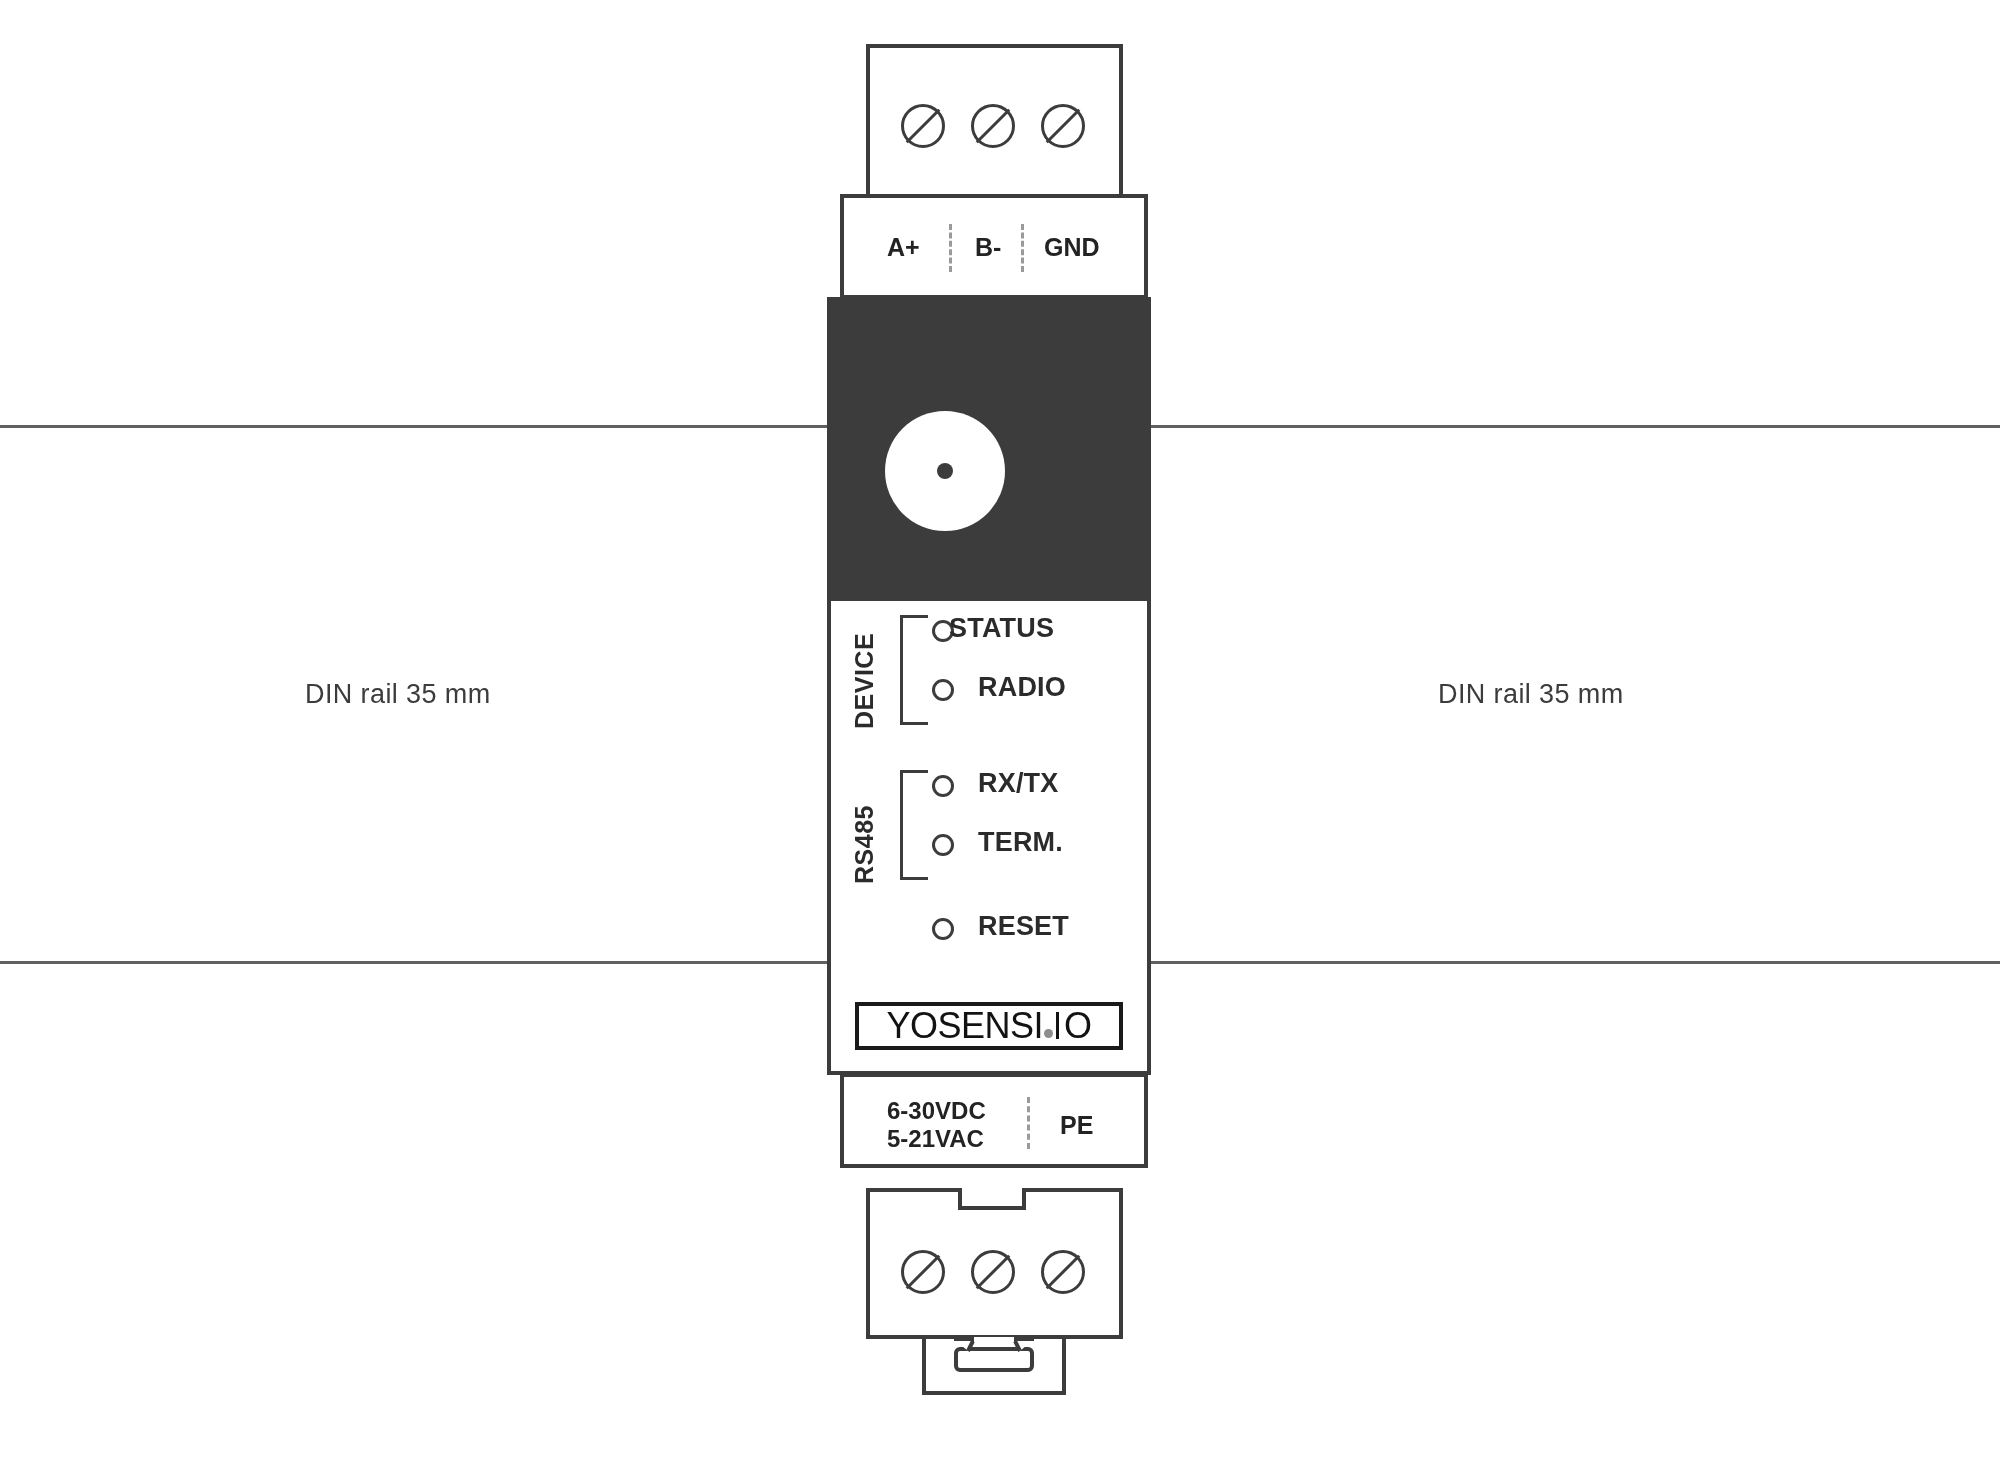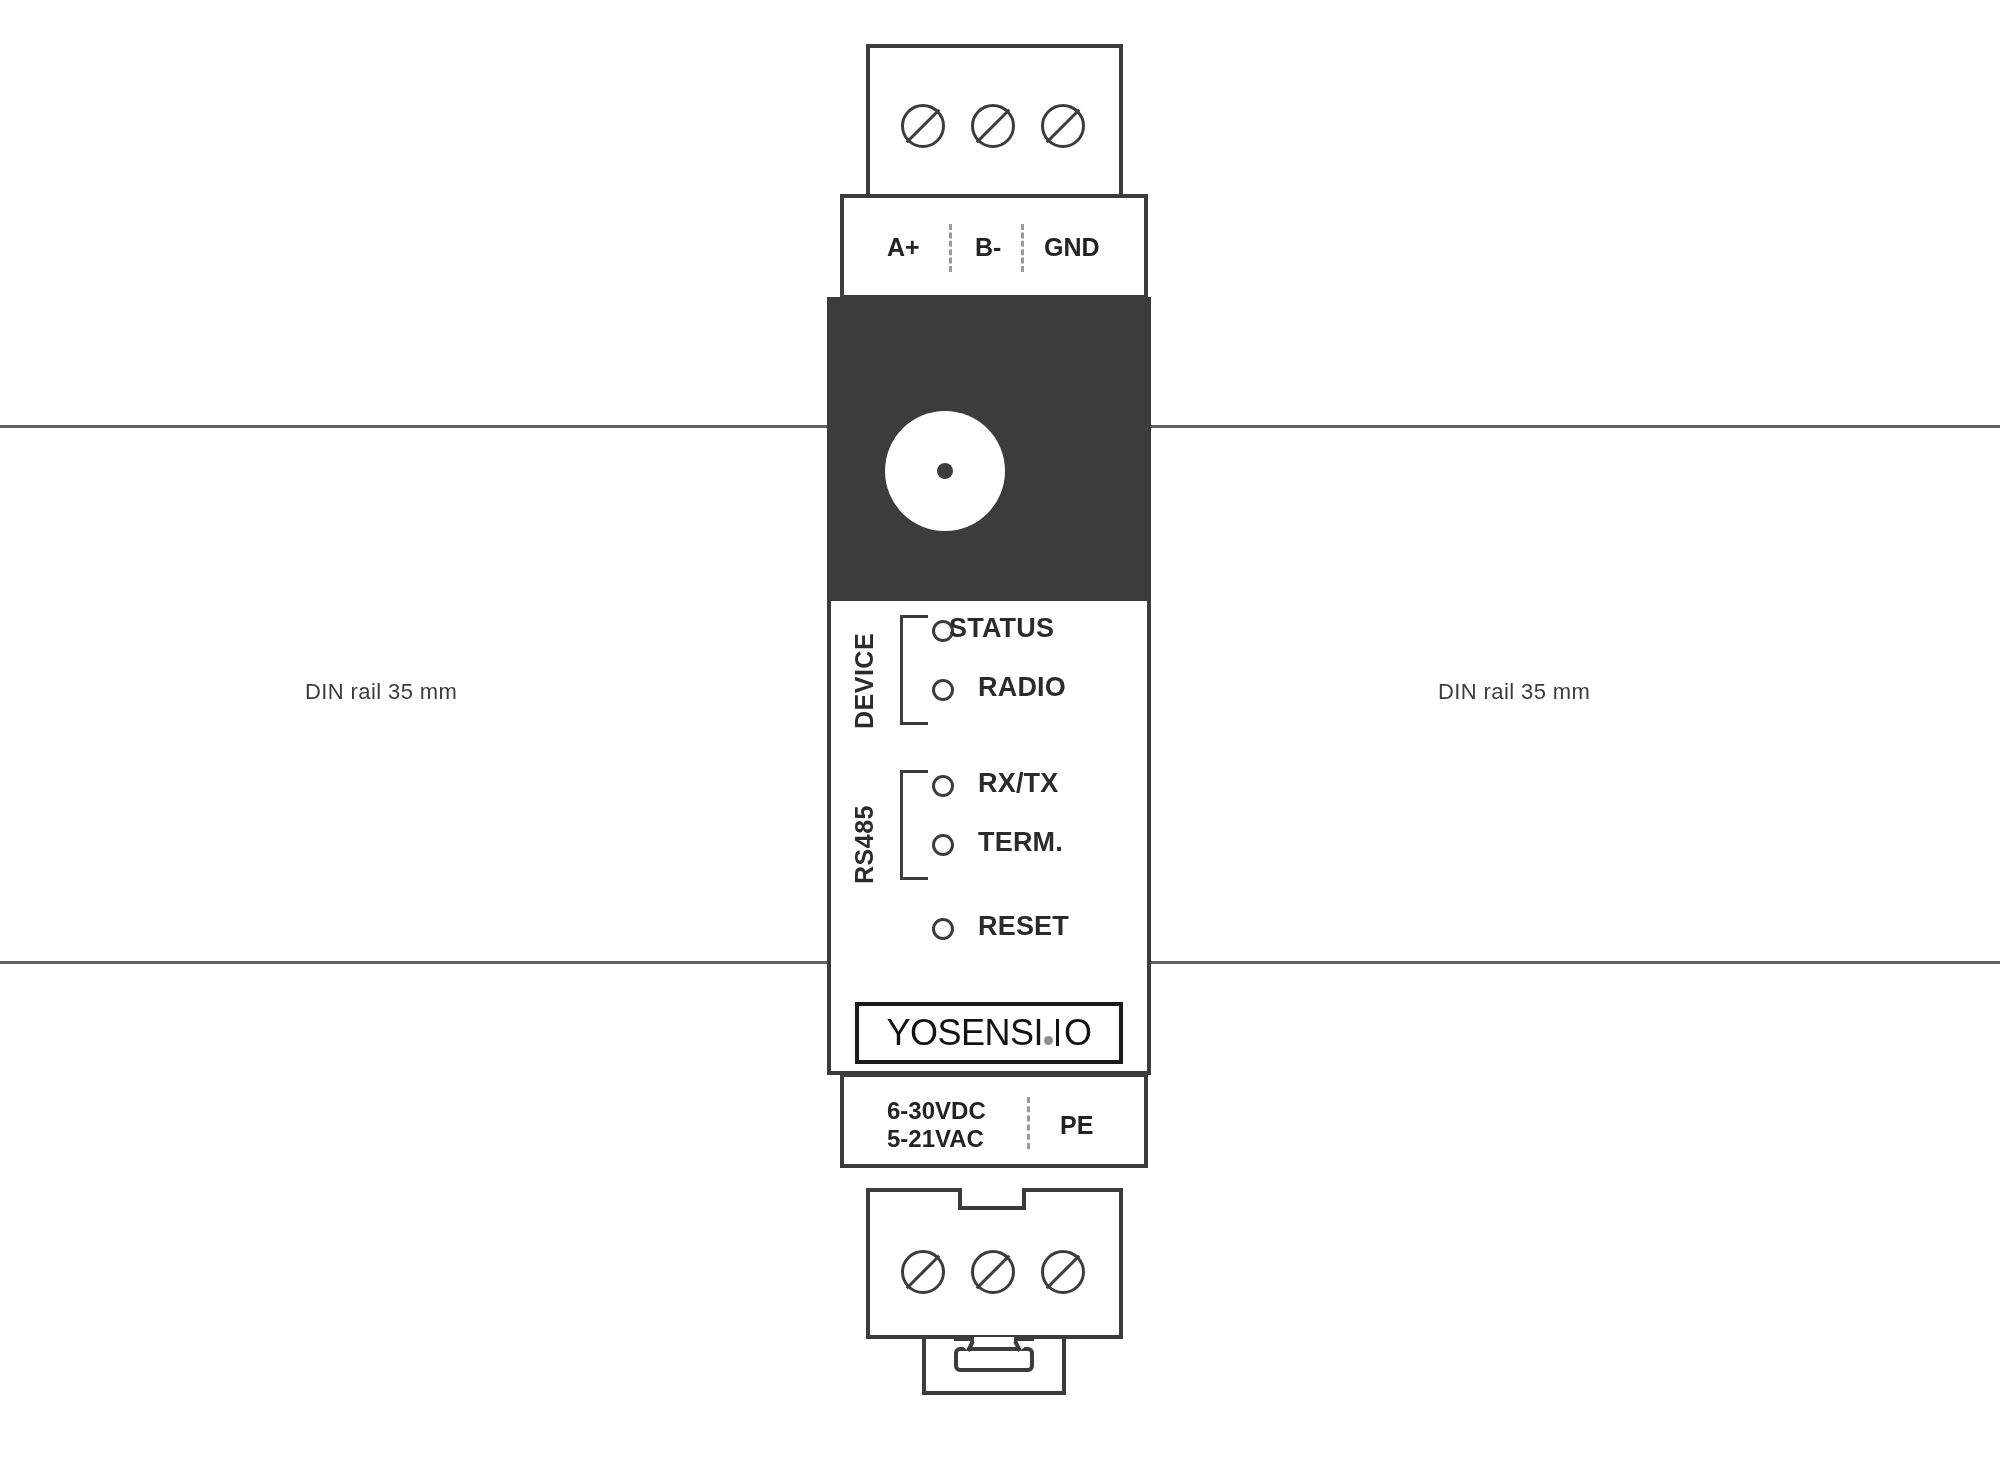--- a/index.html
+++ b/index.html
@@ -27,21 +27,21 @@
     height: 3px;
     background: #616161;
   }
   #din-line-top  { top: 425px; }
   #din-line-bot  { top: 961px; }
 
   .din-label {
     position: absolute;
     font-family: "Liberation Sans", sans-serif;
     font-weight: 300;
-    font-size: 22px;
+    font-size: 27px;
     color: #3c3c3c;
     letter-spacing: 0.4px;
     white-space: nowrap;
   }
   #din-label-left  { left: 305px;  top: 679px; }
   #din-label-right { left: 1438px; top: 679px; }
 
   
   .box {
     position: absolute;
@@ -254,21 +254,21 @@
     background: transparent;
     z-index: 6;
   }
 
   
   #logo-box {
     position: absolute;
     left: 855px;
     top: 1002px;
     width: 268px;
-    height: 62px;
+    height: 48px;
     box-sizing: border-box;
     border: 4px solid #1a1a1a;
     background: #ffffff;
     display: flex;
     align-items: center;
     justify-content: center;
     z-index: 6;
   }
   #logo-text {
     font-family: "Liberation Sans", sans-serif;

